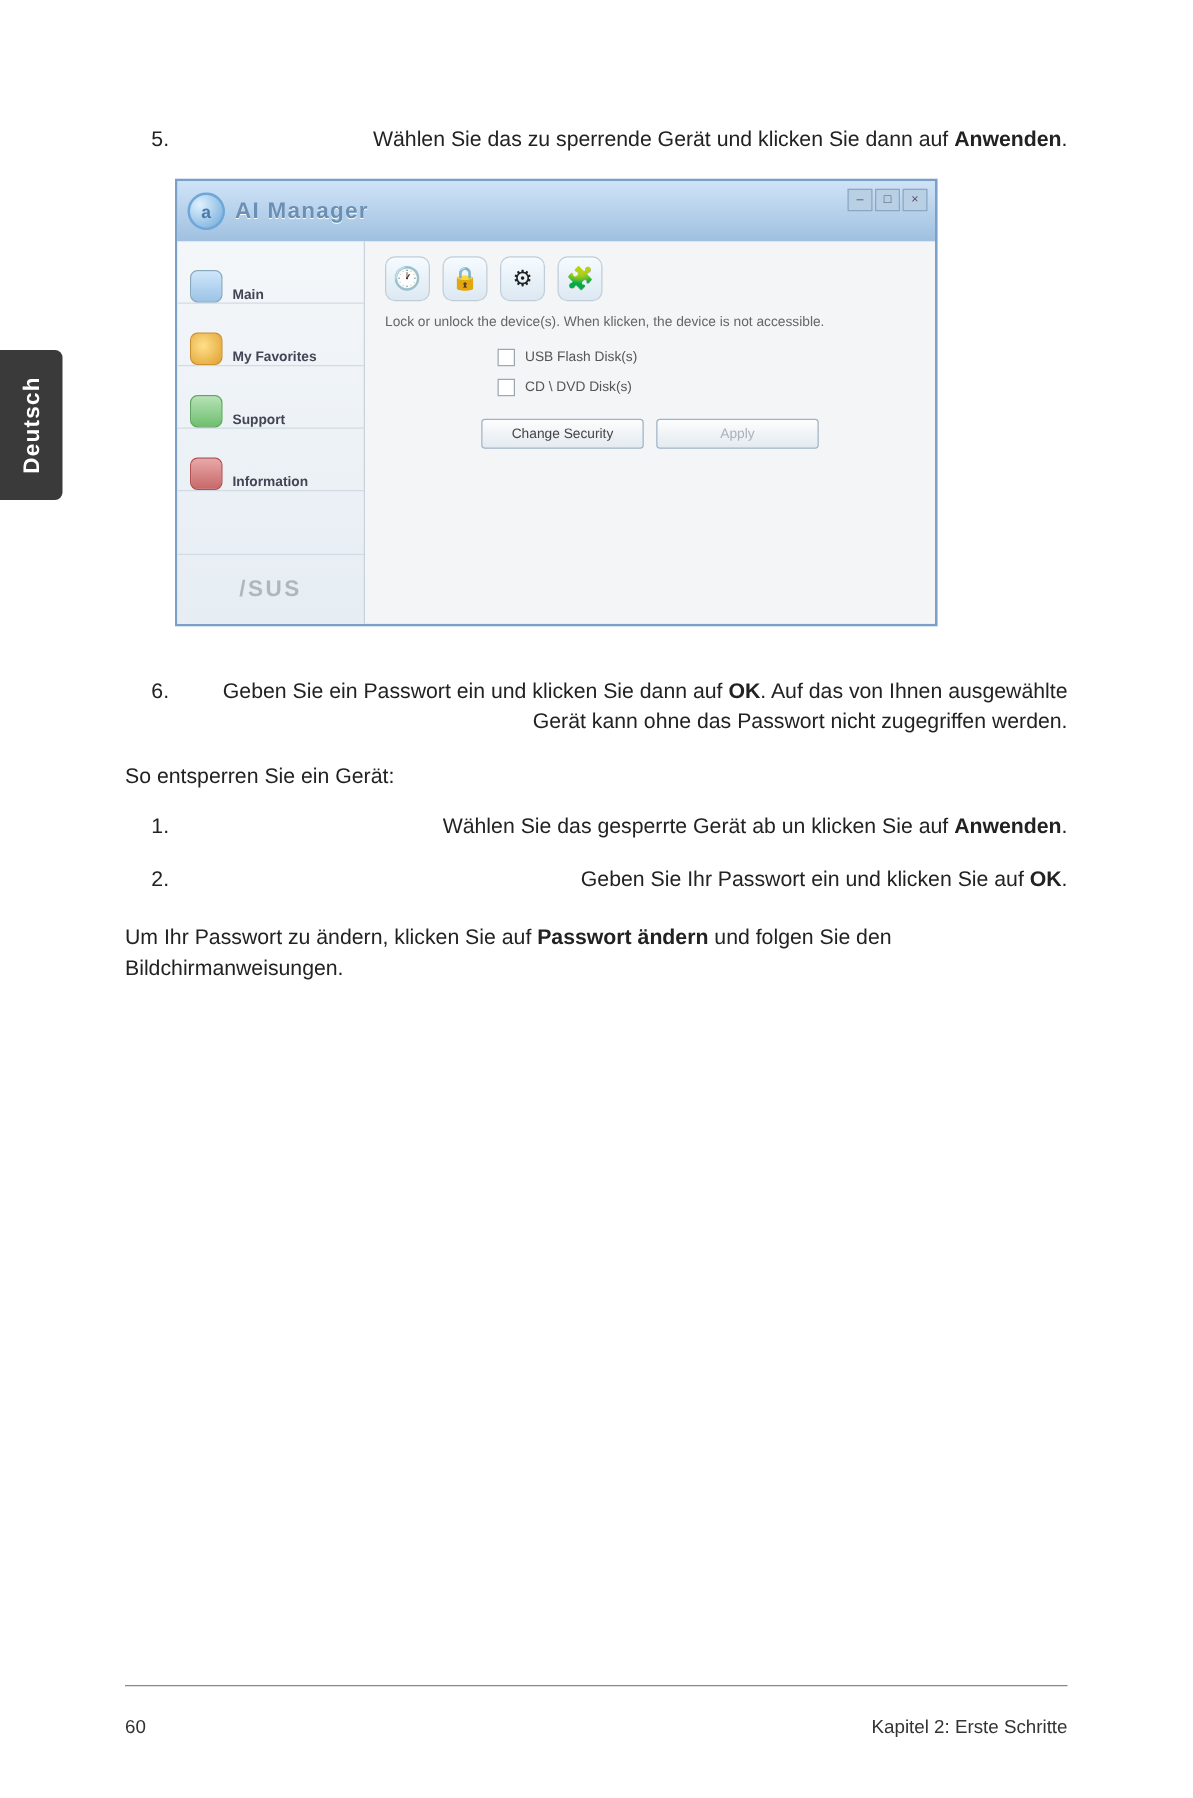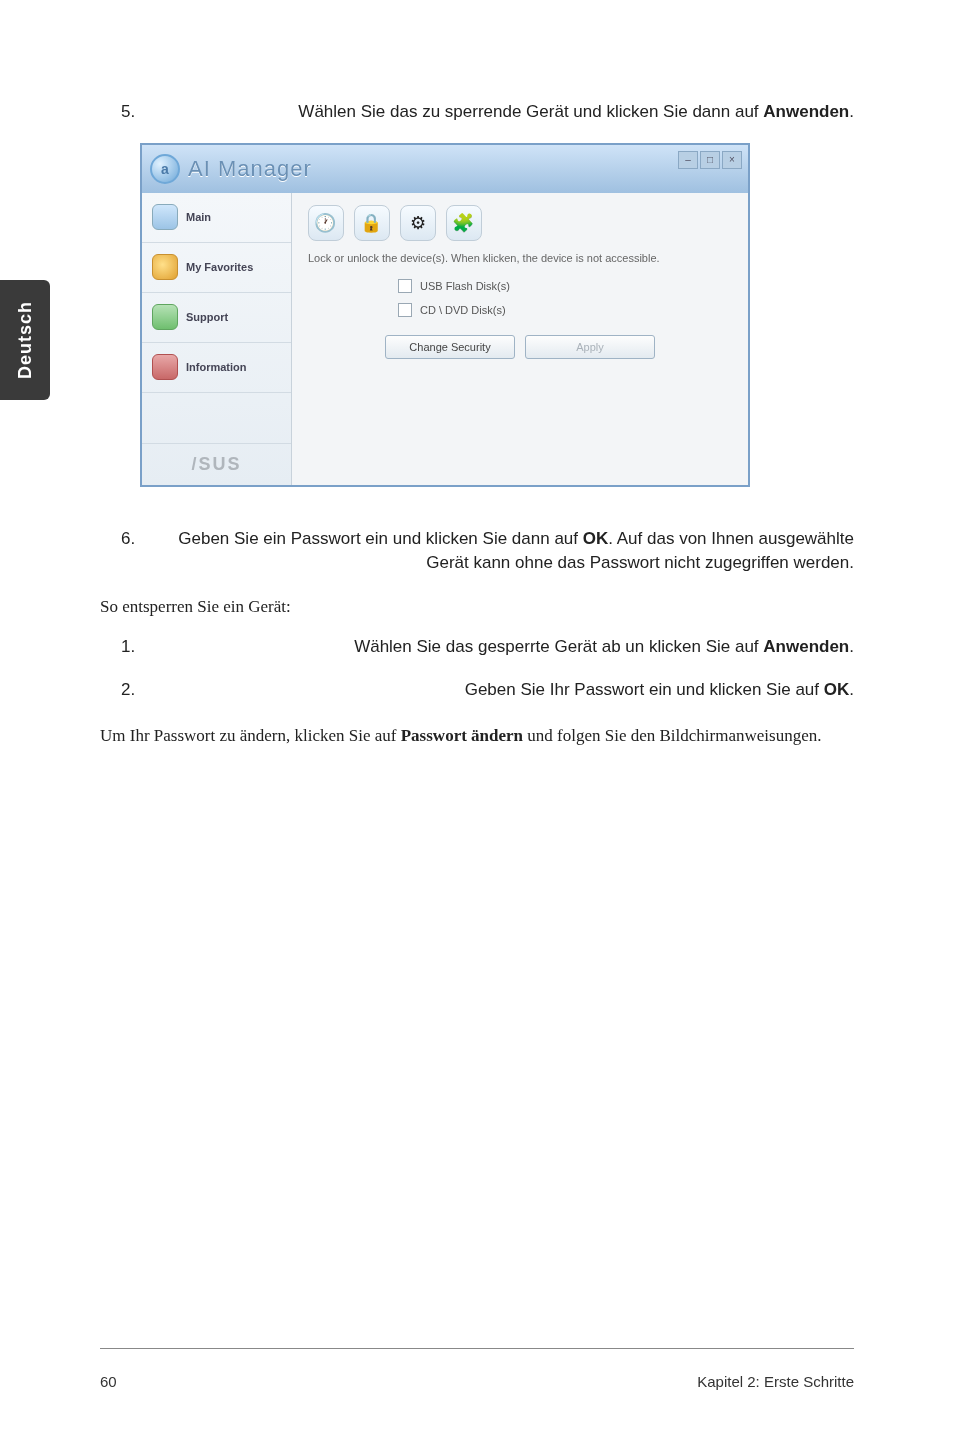--- a/index.html
+++ b/index.html
@@ -7,43 +7,43 @@
   .page { position: relative; width: 954px; height: 1438px; padding: 100px 100px 60px 100px; }
   .side-tab { position: absolute; left: 0; top: 280px; width: 50px; height: 120px; background: #3a3a3a; border-top-right-radius: 6px; border-bottom-right-radius: 6px; display: flex; align-items: center; justify-content: center; }
   .side-tab span { color: #fff; font-weight: bold; font-size: 18px; writing-mode: vertical-rl; transform: rotate(180deg); letter-spacing: 1px; }
   .instr { font-size: 17px; line-height: 1.45; margin-bottom: 18px; text-align: right; }
   .instr .num { display: inline-block; width: 34px; vertical-align: top; }
   .instr .body { display: inline-block; width: calc(100% - 40px); vertical-align: top; }
   .bold { font-weight: bold; }
   .screenshot { width: 610px; margin: 10px 0 40px 40px; border: 2px solid #7aa0c8; background: #e8ecef; font-family: Tahoma, Arial, sans-serif; }
   .titlebar { height: 48px; background: linear-gradient(#cfe3f7,#9fc0e0); display: flex; align-items: center; padding: 0 8px; position: relative; }
   .title-logo { width: 30px; height: 30px; border-radius: 50%; background: radial-gradient(circle at 30% 30%, #dff1ff, #6fa8d8); border: 2px solid #6fa8d8; margin-right: 8px; display: flex; align-items: center; justify-content: center; color: #4a7aa8; font-weight: bold; font-size: 14px; }
-  .title-text { font-size: 22px; color: #6a90b5; font-weight: normal; letter-spacing: 1px; text-shadow: 0 1px 0 #fff; }
+  .title-text { font-size: 18px; color: #6a90b5; font-weight: bold; letter-spacing: 1px; text-shadow: 0 1px 0 #fff; }
   .winbtns { position: absolute; right: 6px; top: 6px; display: flex; gap: 2px; }
   .winbtn { width: 20px; height: 18px; background: #b8cfe4; border: 1px solid #8aa8c4; font-size: 10px; text-align: center; line-height: 16px; color: #556; }
   .app-body { display: flex; background: #f3f5f7; }
   .leftnav { width: 150px; border-right: 1px solid #c8d2db; background: linear-gradient(#f4f7fa,#e6edf3); }
-  .nav-item { height: 50px; display: flex; align-items: center; gap: 8px; padding: 0 10px; border-bottom: 1px solid #d2dbe3; font-size: 11px; color: #445; font-weight: bold; }
+  .nav-item { height: 50px; display: flex; align-items: flex-end; gap: 8px; padding: 0 10px; border-bottom: 1px solid #d2dbe3; font-size: 11px; color: #445; font-weight: bold; }
   .nav-item .ico { width: 26px; height: 26px; border-radius: 6px; display: inline-block; }
   .ico-main { background: linear-gradient(#cfe6fb,#9cc4e6); border: 1px solid #8ab; }
   .ico-fav { background: radial-gradient(circle at 40% 40%, #ffe08a, #e0a030); border-radius: 50%; border: 1px solid #c89030; }
   .ico-sup { background: linear-gradient(#b6e2b6,#6fbf6f); border-radius: 50%; border: 1px solid #5fa55f; }
   .ico-info { background: linear-gradient(#e8a8a8,#c86868); border: 1px solid #b05050; }
-  .brand { height: 42px; display: flex; align-items: center; justify-content: center; color: #b0b6bc; font-weight: bold; font-size: 18px; letter-spacing: 2px; border-top: 1px solid #d2dbe3; }
+  .brand { height: 56px; display: flex; align-items: center; justify-content: center; color: #b0b6bc; font-weight: bold; font-size: 18px; letter-spacing: 2px; border-top: 1px solid #d2dbe3; }
   .rightpane { flex: 1; padding: 12px 16px 14px 16px; }
   .toolbar { display: flex; gap: 10px; margin-bottom: 10px; }
   .tb-icon { width: 36px; height: 36px; border-radius: 8px; border: 1px solid #c0cdd8; background: linear-gradient(#f6fbff,#dce8f2); display: flex; align-items: center; justify-content: center; font-size: 18px; }
   .section-title { font-size: 22px; color: #7fa6c8; font-weight: bold; text-shadow: 0 1px 0 #fff; letter-spacing: 1px; margin-bottom: 6px; }
   .section-desc { font-size: 11px; color: #666; margin-bottom: 14px; line-height: 1.3; }
   .chk-row { display: flex; align-items: center; gap: 8px; font-size: 11px; color: #555; margin: 10px 0 10px 90px; }
   .chk { width: 14px; height: 14px; border: 1px solid #9aa8b4; background: #fff; display: inline-block; }
   .btn-row { display: flex; gap: 10px; justify-content: center; margin: 18px 0 4px 0; }
   .ui-btn { min-width: 130px; height: 24px; border: 1px solid #9fb3c5; background: linear-gradient(#fdfdfd,#e3eaf0); font-size: 11px; color: #444; border-radius: 3px; display: flex; align-items: center; justify-content: center; }
   .ui-btn.disabled { color: #aab2ba; }
-  .para { font-size: 17px; line-height: 1.5; margin: 16px 0; font-family: Liberation Serif, serif; }
+  .para { font-size: 17px; line-height: 1.5; margin: 16px 0; }
   .list-block { margin: 6px 0 20px 0; }
   .footer { position: absolute; bottom: 48px; left: 100px; right: 100px; border-top: 1px solid #888; padding-top: 24px; display: flex; justify-content: space-between; font-size: 15px; color: #333; }
 </style>
 </head>
 <body>
 
 <div class="page">
 
   <div class="side-tab">
     <span>Deutsch</span>

